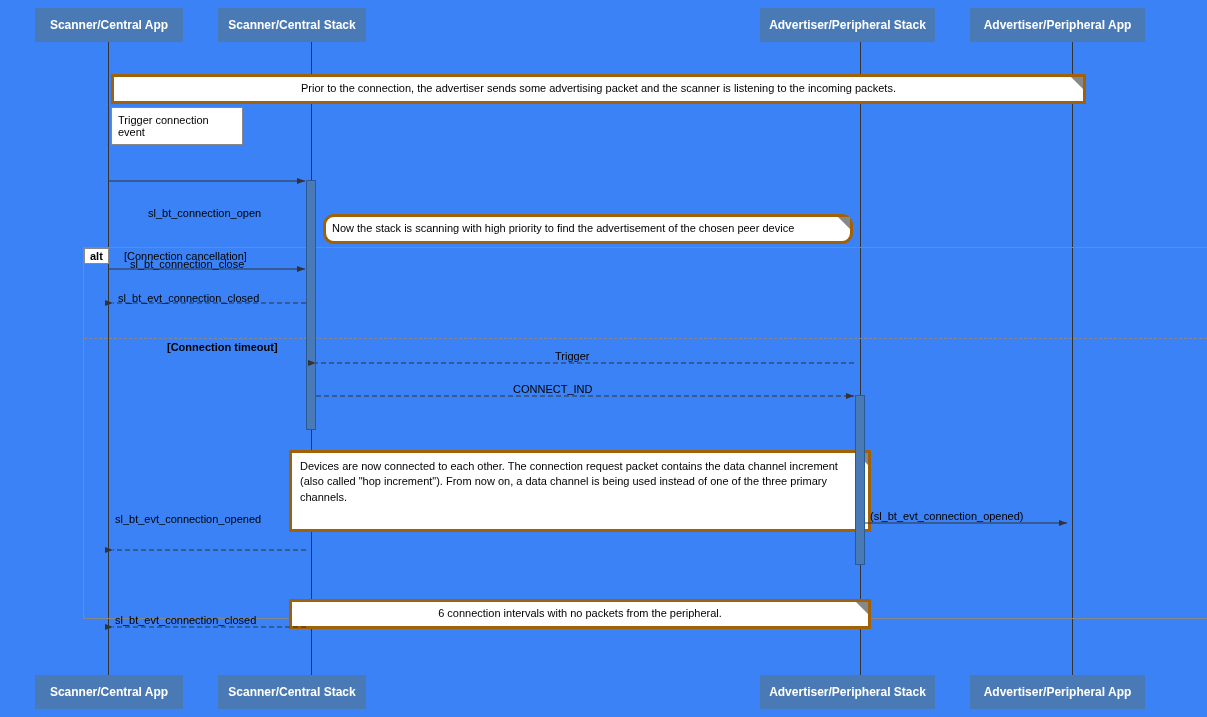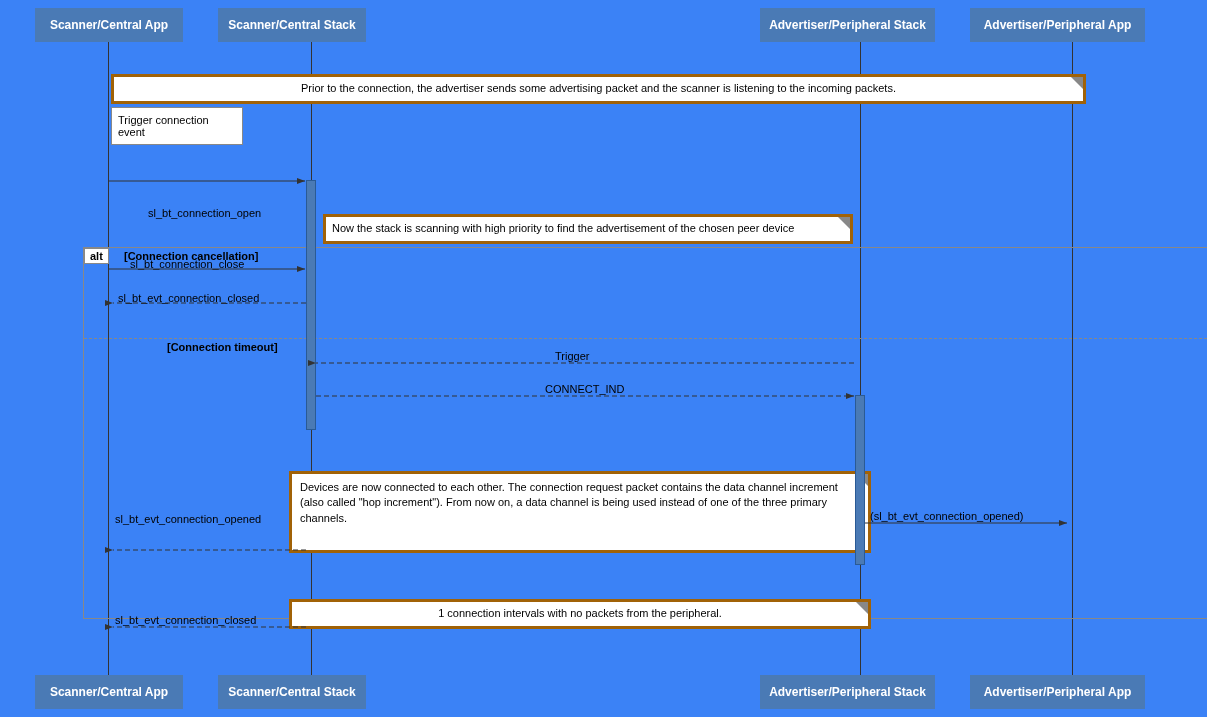--- a/index.html
+++ b/index.html
@@ -176,47 +176,47 @@
   <div class="lifeline" style="left:1072px;"></div>
 
   <div class="note-box folded" style="left:111px; top:54px; width:975px; height:30px; display:flex; align-items:center; justify-content:center;">
     <span>Prior to the connection, the advertiser sends some advertising packet and the scanner is listening to the incoming packets.</span>
   </div>
 
   <div class="trigger-box" style="left:111px; top:107px; width:132px; height:38px; display:flex; align-items:center;">
     <span>Trigger connection event</span>
   </div>
 
-  <div class="note-box folded" style="left:323px; top:194px; width:530px; height:30px; display:flex; align-items:center;">
+  <div class="note-box folded" style="left:323px; top:194px; width:530px; height:30px; display:flex; align-items:center;border-radius:11px;">
     <span>Now the stack is scanning with high priority to find the advertisement of the chosen peer device</span>
   </div>
 
   <div class="alt-box" style="left:83px; top:247px; width:1140px; height:372px;">
 
     <div class="alt-label" style="position:absolute; top:0; left:0; padding:1px 5px; font-weight:bold; font-family:Arial,sans-serif; font-size:11px; border:1px solid #888; background:#fff;">
       <span>alt</span>
     </div>
 
-    <div class="alt-guard" style="position:absolute; top:2px; left:40px; font-family:Arial,sans-serif; font-size:11px; font-weight:bold;">
+    <div class="alt-guard" style="position:absolute; top:2px; left:40px; font-family:Arial,sans-serif; font-size:11px; font-weight:normal;">
       <span>[Connection cancellation]</span>
     </div>
 
     <div class="alt-divider" style="top:90px; border-top:1px dashed #888;"></div>
 
     <div class="alt-guard" style="position:absolute; top:93px; left:40px; font-family:Arial,sans-serif; font-size:11px; font-weight:bold;padding-left:43px;">
       <span>[Connection timeout]</span>
     </div>
   </div>
 
-  <div class="note-box folded" style="left:289px; top:451px; width:582px; height:82px; padding:6px 8px;">
+  <div class="note-box folded" style="left:289px; top:430px; width:582px; height:82px; padding:6px 8px;">
     <span>Devices are now connected to each other. The connection request packet contains the data channel increment (also called "hop increment"). From now on, a data channel is being used instead of one of the three primary channels.</span>
   </div>
 
   <div class="note-box folded" style="left:289px; top:579px; width:582px; height:30px; display:flex; align-items:center; justify-content:center;">
-    <span>1 connection intervals with no packets from the peripheral.</span>
+    <span>6 connection intervals with no packets from the peripheral.</span>
   </div>
 
   <div class="activation" style="left:306px; top:180px; width:10px; height:250px;"></div>
 
   <div class="activation" style="left:855px; top:395px; width:10px; height:170px;"></div>
 
   <div class="arrow-label" style="left:148px; top:168px;margin-top:39px;">
     <span>sl_bt_connection_open</span>
   </div>
 
@@ -225,21 +225,21 @@
   </div>
 
   <div class="arrow-label" style="left:118px; top:292px;">
     <span>sl_bt_evt_connection_closed</span>
   </div>
 
   <div class="arrow-label" style="left:555px; top:350px;">
     <span>Trigger</span>
   </div>
 
-  <div class="arrow-label" style="left:545px; top:383px;">
+  <div class="arrow-label" style="left:513px; top:383px;">
     <span>CONNECT_IND</span>
   </div>
 
   <div class="arrow-label" style="left:870px; top:510px;">
     <span>(sl_bt_evt_connection_opened)</span>
   </div>
 
   <div class="arrow-label" style="left:115px; top:513px;">
     <span>sl_bt_evt_connection_opened</span>
   </div>

